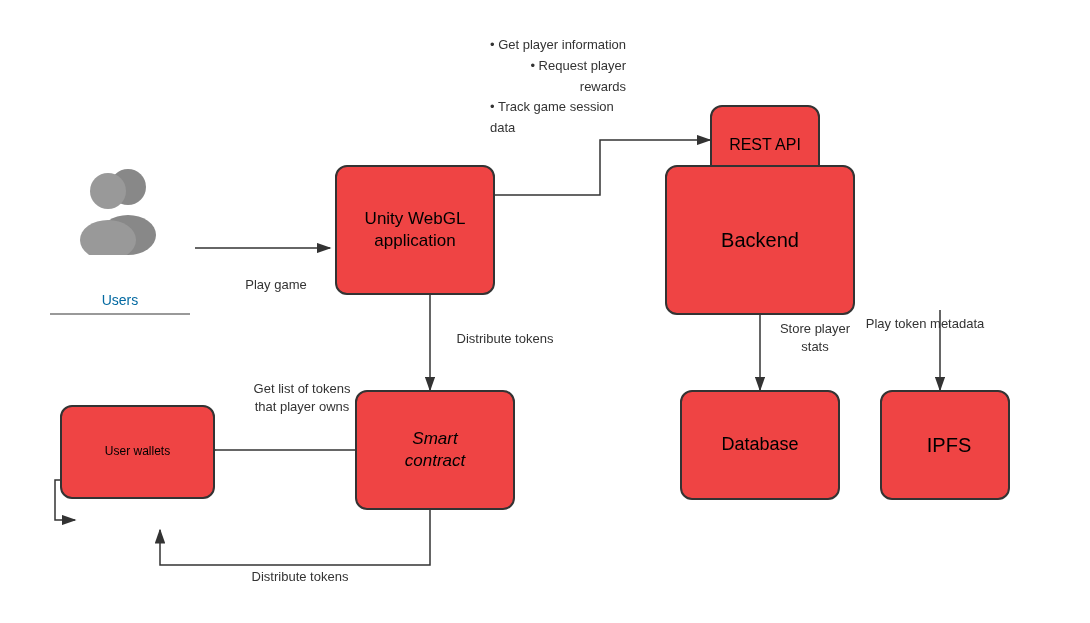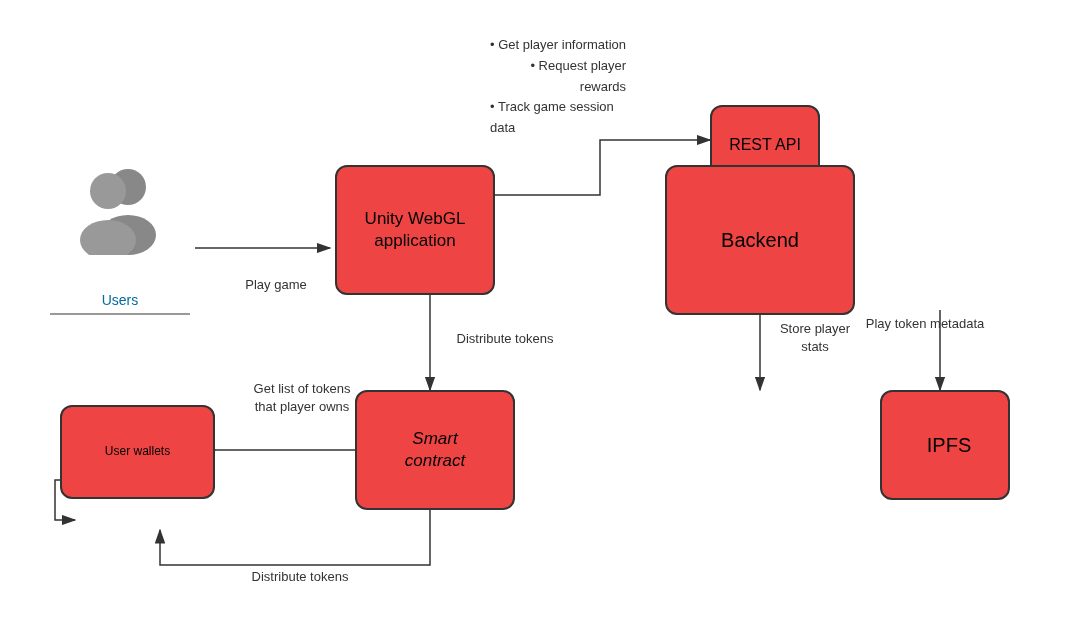--- a/index.html
+++ b/index.html
@@ -134,20 +134,21 @@
 application</span>
   </div>
 
   <div class="box" style="left: 665px; top: 165px; width: 190px; height: 150px; font-size:20px;">Backend</div>
 
   <div class="box" style="left: 355px; top: 390px; width: 160px; height: 120px; font-size:17px;">
     <span style="white-space:pre-line;font-style:italic;">Smart
 contract</span>
   </div>
 
+  <div class="box" style="left: 680px; top: 390px; width: 160px; height: 110px; font-size:18px;">Database</div>
 
   <div class="box" style="left: 880px; top: 390px; width: 130px; height: 110px; font-size:20px;padding-left:8px;">IPFS</div>
 
   <div class="box" style="left: 60px; top: 405px; width: 155px; height: 94px; font-size:12px;">User wallets</div>
 
   <div class="label" style="left: 440px; top: 330px; width: 130px;">Distribute tokens</div>
 
   <div class="label" style="left: 242px; top: 380px; width: 120px;">Get list of
 tokens that
 player owns</div>

